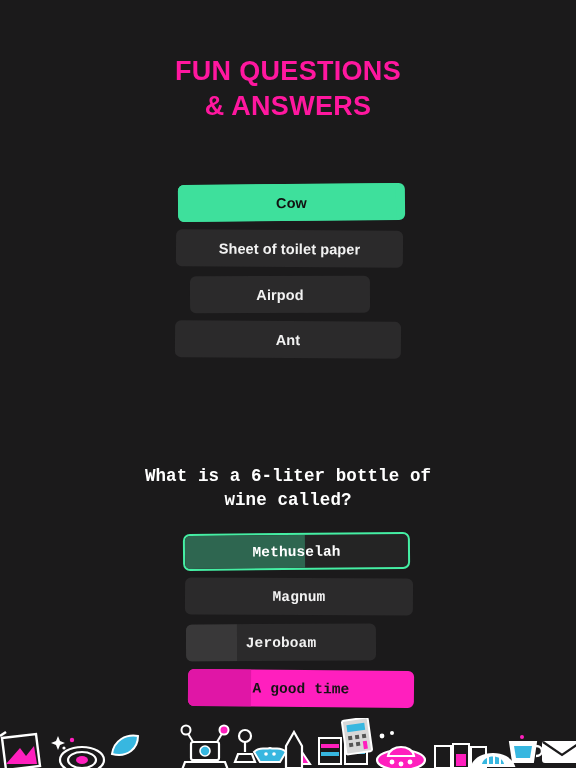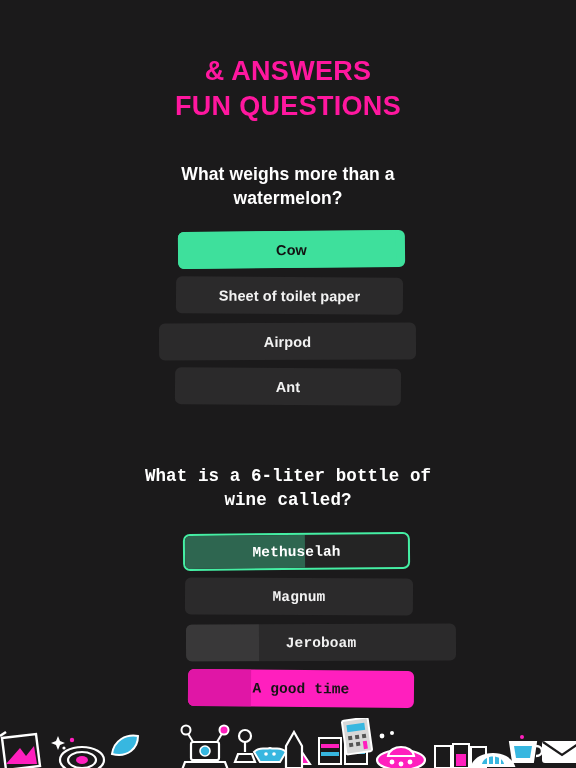--- a/index.html
+++ b/index.html
@@ -110,26 +110,26 @@
   .opt-green-outline .olabel { color: #ffffff; }
   .opt-green-outline .fill   { background: #2e6650; }
 
   .opt-pink         { background: #ff1fbe; }
   .opt-pink .olabel { color: #141414; }
   .opt-pink .fill   { background: #e016a6; }
 
   
   .q1 .o1 { left: 178px; width: 227px; top: 0px;   transform: rotate(-0.55deg); }
   .q1 .o2 { left: 176px; width: 227px; top: 46px;  transform: rotate(0.35deg); }
-  .q1 .o3 { left: 159px; width: 257px; top: 92px;  transform: rotate(-0.2deg); }
+  .q1 .o3 { left: 190px; width: 180px; top: 92px;  transform: rotate(-0.2deg); }
   .q1 .o4 { left: 175px; width: 226px; top: 137px; transform: rotate(0.45deg); }
 
   .q2 .o1 { left: 183px; width: 227px; top: 0px;   transform: rotate(-0.5deg); }
   .q2 .o2 { left: 185px; width: 228px; top: 45px;  transform: rotate(0.3deg); }
-  .q2 .o3 { left: 186px; width: 270px; top: 91px;  transform: rotate(-0.25deg); }
+  .q2 .o3 { left: 186px; width: 190px; top: 91px;  transform: rotate(-0.25deg); }
   .q2 .o4 { left: 188px; width: 226px; top: 137px; transform: rotate(0.5deg); }
 
   
   .sticker-strip {
     position: absolute;
     left: 0;
     bottom: 0;
     width: 576px;
     height: 50px;
     overflow: hidden;
@@ -138,26 +138,25 @@
     position: absolute;
     bottom: -6px;
   }
 </style>
 </head>
 <body>
 
 <div id="app">
 
   <div class="title">
+    <span class="title-line">FUN QUESTIONS</span>
     <span class="title-line">&amp; ANSWERS</span>
-    <span class="title-line">FUN QUESTIONS</span>
   </div>
 
   <div class="question-block q1">
-    <div class="question-text">What weighs more than a watermelon?</div>
     <div class="options">
       <div class="option opt-green o1">
         <div class="fill" style="width: 96%;"></div>
         <div class="olabel">Cow</div>
       </div>
       <div class="option opt-plain o2">
         <div class="fill" style="width: 0%;"></div>
         <div class="olabel">Sheet of toilet paper</div>
       </div>
       <div class="option opt-plain o3">

